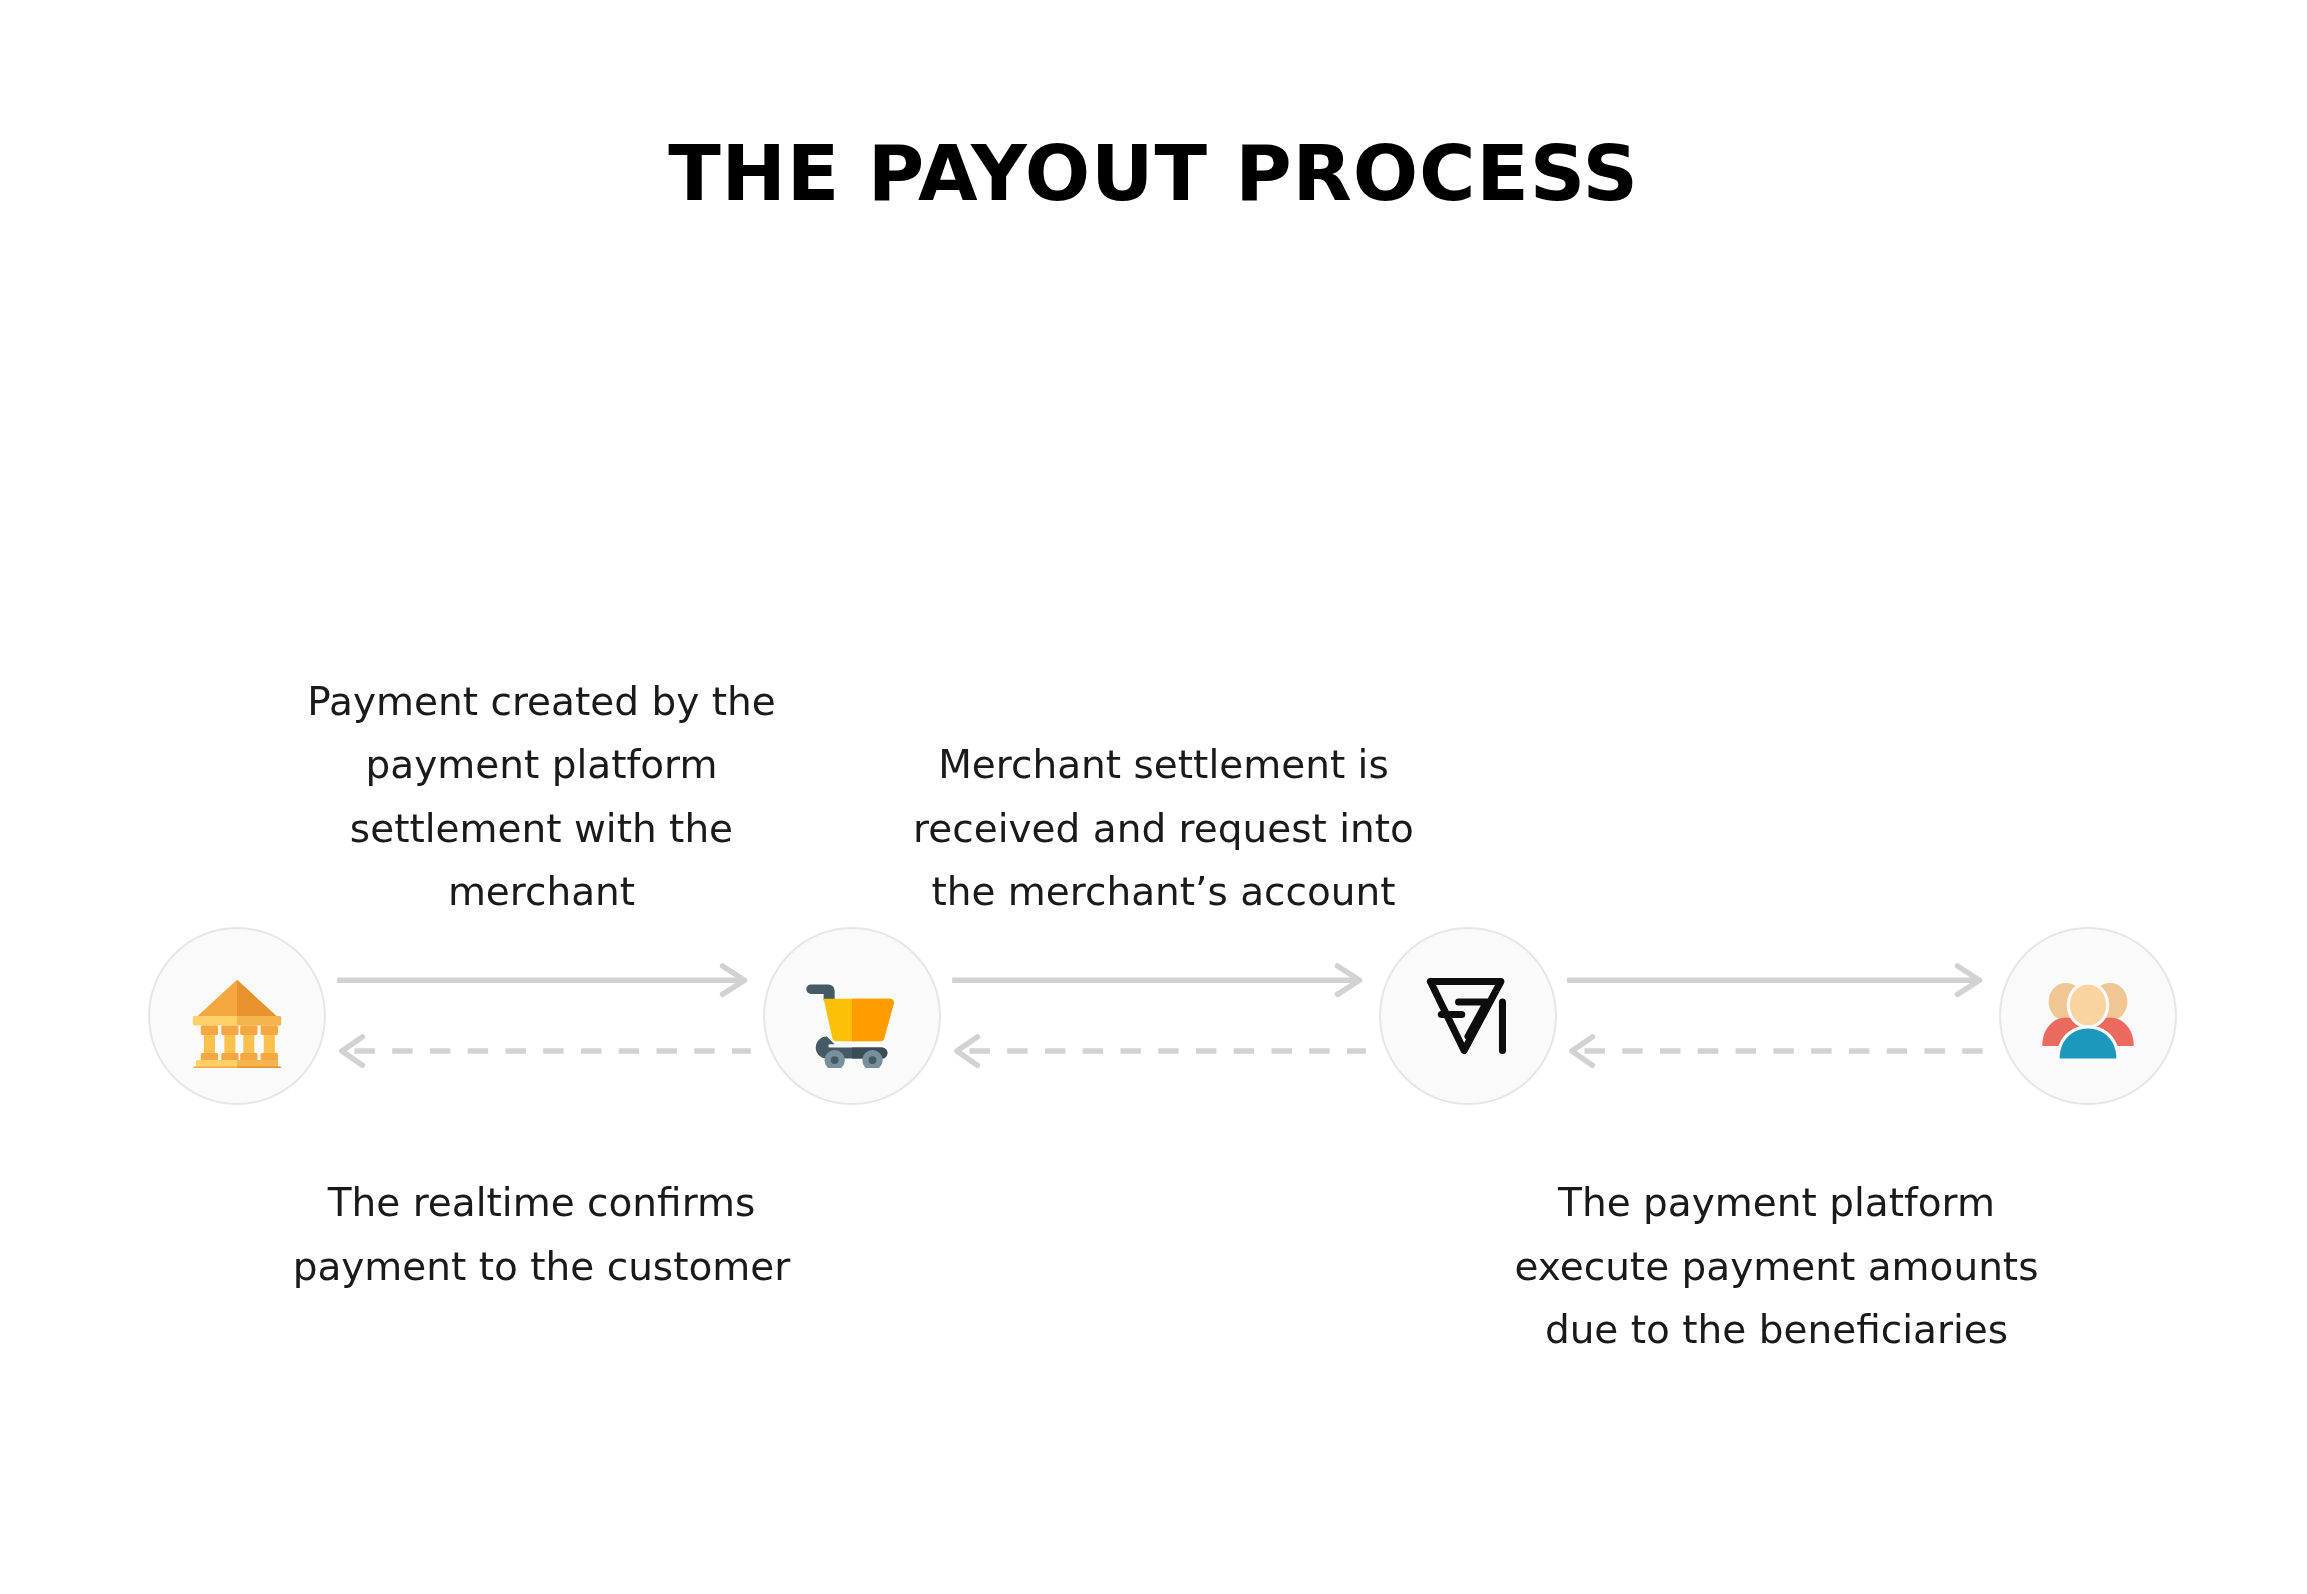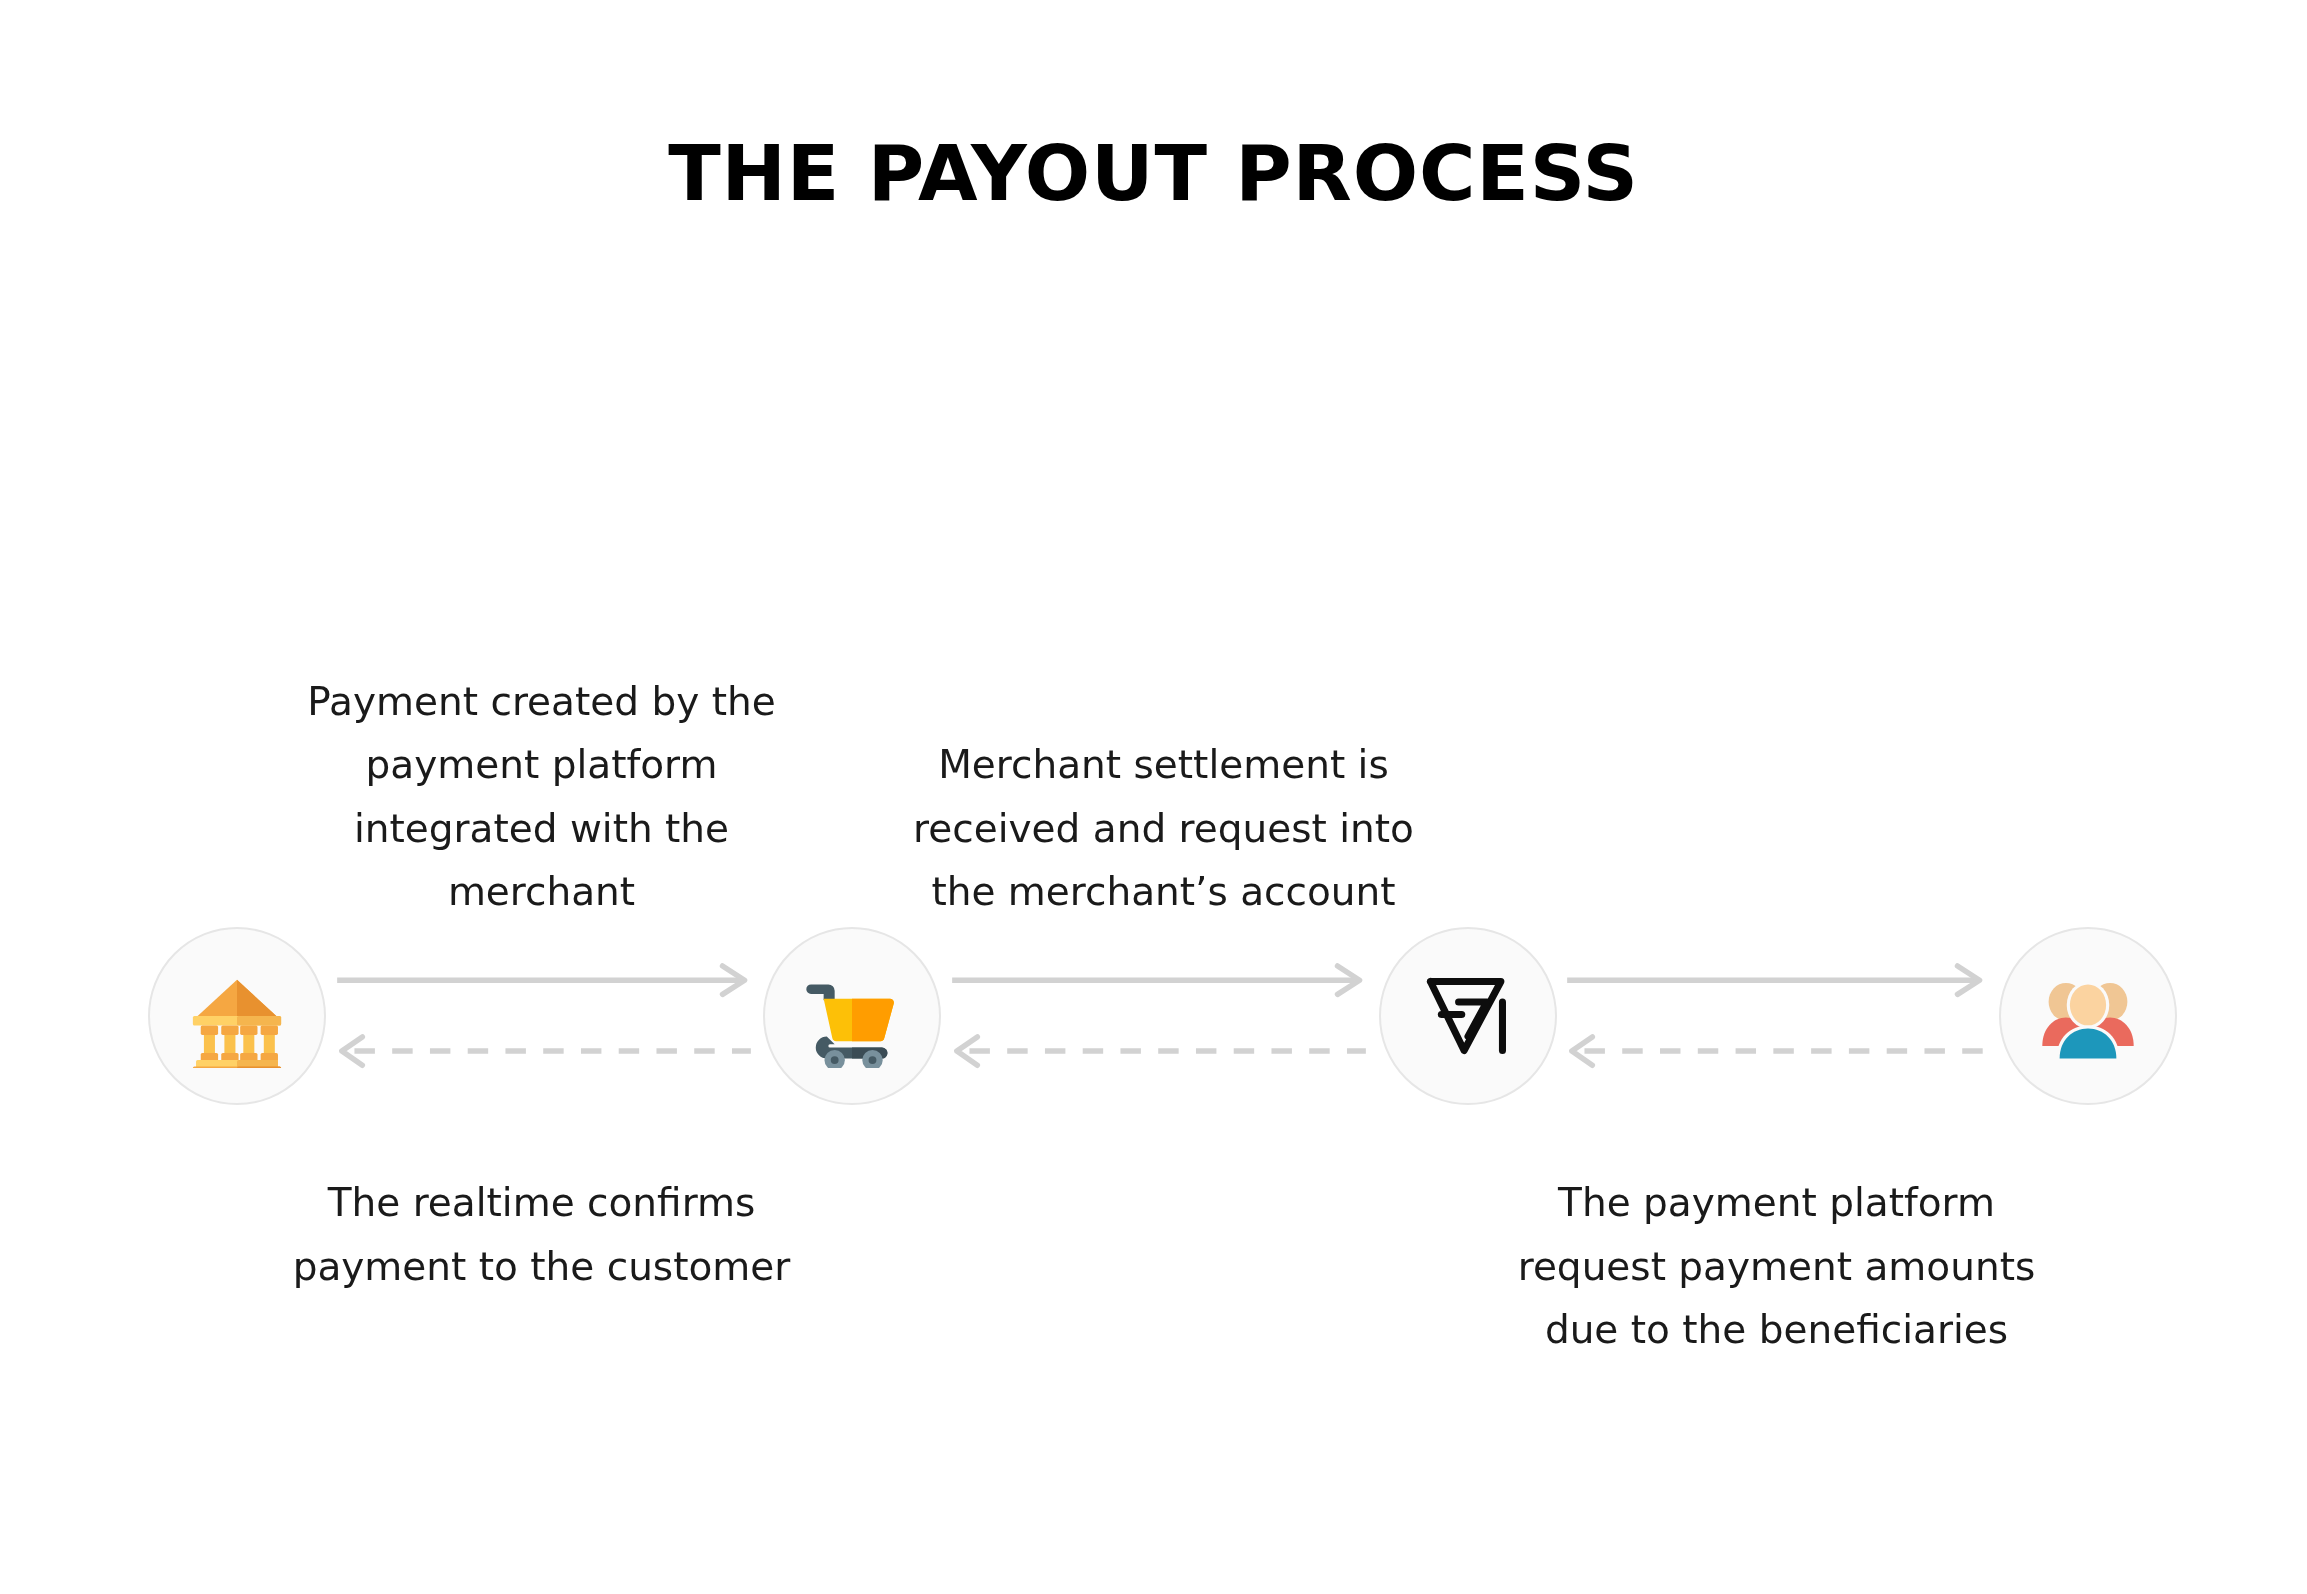--- a/index.html
+++ b/index.html
@@ -91,21 +91,21 @@
   .conn-3 { left: 1564px; width: 425px; }
   .connector svg { display: block; width: 100%; height: 126px; }
 </style>
 </head>
 <body>
 
 <div id="page">
 
   <div class="title">THE PAYOUT PROCESS</div>
 
-  <div class="note note-top col1">Payment created by the payment platform integrated with the merchant</div>
+  <div class="note note-top col1">Payment created by the payment platform settlement with the merchant</div>
   <div class="note note-top col2">Merchant settlement is received and request into the merchant’s account</div>
 
   <div class="flow">
 
     <div class="node node-1">
       <span>
         <svg width="104" height="104" viewBox="0 0 132 132">
           <polygon points="66,20 14,68 118,68" fill="#f5a742"></polygon>
           <polygon points="66,20 118,68 66,68" fill="#e8912f"></polygon>
           <rect x="10" y="66" width="112" height="12" rx="2" fill="#ffd166"></rect>
@@ -204,16 +204,16 @@
           <ellipse cx="66" cy="52" rx="23" ry="26" fill="#fbd3a0"></ellipse>
           <path d="M26 120 c0 -26 18 -42 40 -42 c22 0 40 16 40 42 z" fill="#fafafa"></path>
           <path d="M30 120 c0 -23 16 -38 36 -38 c20 0 36 15 36 38 z" fill="#1d97bb"></path>
         </svg>
       </span>
     </div>
 
   </div>
 
   <div class="note note-bottom col1">The realtime confirms payment to the customer</div>
-  <div class="note note-bottom col3">The payment platform request payment amounts due to the beneficiaries</div>
+  <div class="note note-bottom col3">The payment platform execute payment amounts due to the beneficiaries</div>
 
 </div>
 
 
 </body></html>

